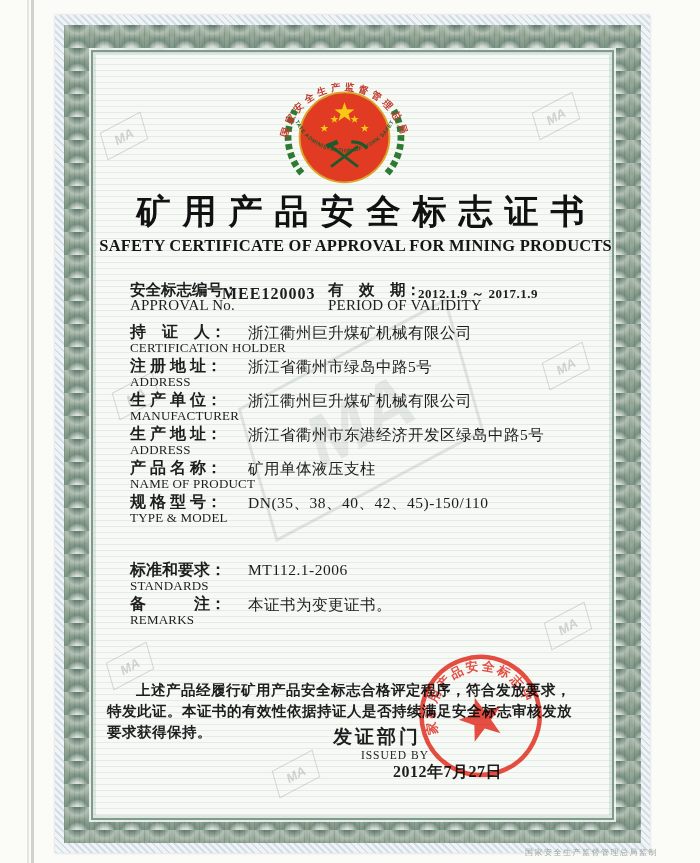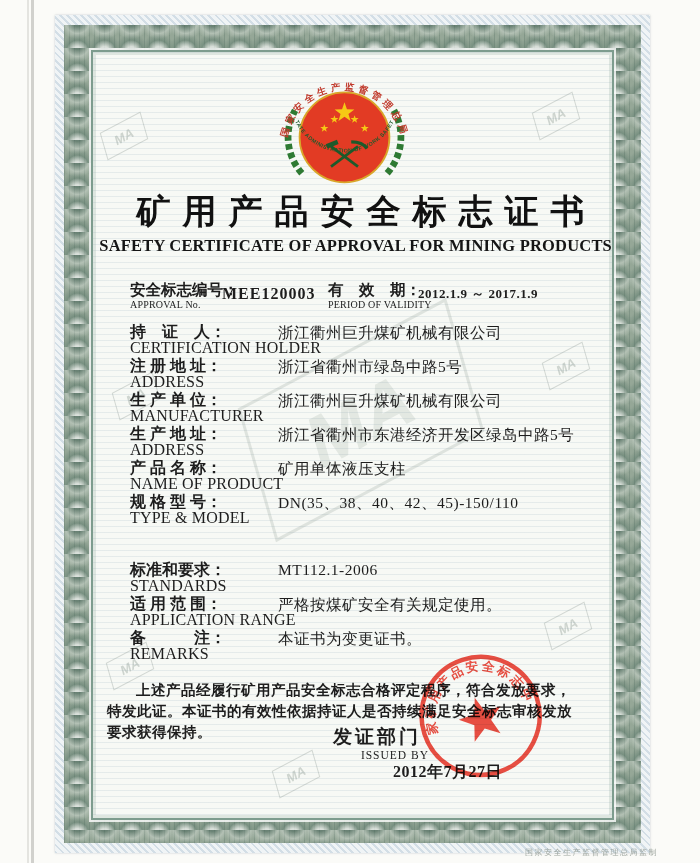--- a/index.html
+++ b/index.html
@@ -42,33 +42,33 @@
 
   
   .title-cn{position:absolute;left:0;top:137px;width:100%;text-align:center;
       font-size:34px;font-weight:bold;letter-spacing:12px;padding-left:28px;box-sizing:border-box;color:#111;}
   .title-en{position:absolute;left:0;top:184px;width:100%;text-align:right;
       font-size:16.5px;font-weight:bold;letter-spacing:.2px;color:#151515;}
 
   
   .hdr-row{position:absolute;left:0;top:228px;width:100%;height:40px;}
   .hdr-label-cn{font-size:15.5px;font-weight:600;display:block;line-height:19px;}
-  .hdr-label-en{font-size:10px;display:block;line-height:12px;letter-spacing:.2px;}
+  .hdr-label-en{font-size:15px;display:block;line-height:12px;letter-spacing:.2px;}
   .approval-block{position:absolute;left:37px;top:0;}
   .approval-value{position:absolute;left:129px;top:5px;font-size:16px;font-weight:600;letter-spacing:1px;}
   .validity-block{position:absolute;left:235px;top:0;}
   .validity-value{position:absolute;left:325px;top:5px;font-size:13px;font-weight:600;letter-spacing:.5px;}
 
   
   .fields{position:absolute;left:37px;top:270px;width:460px;}
   .field-row{position:relative;height:34px;}
   .field-row.gap-before{margin-top:34px;}
   .f-label .cn{display:block;font-size:16px;font-weight:600;line-height:20px;}
-  .f-label .en{display:block;font-size:16px;line-height:12px;letter-spacing:.2px;}
-  .f-value{position:absolute;left:118px;top:1px;font-size:15.5px;font-weight:500;letter-spacing:.5px;white-space:nowrap;margin-left:30px;}
+  .f-label .en{display:block;font-size:13px;line-height:12px;letter-spacing:.2px;}
+  .f-value{position:absolute;left:118px;top:1px;font-size:15.5px;font-weight:500;letter-spacing:.5px;white-space:nowrap;}
 
   
   .paragraph{position:absolute;left:14px;top:628px;width:478px;
       font-size:14.5px;font-weight:bold;line-height:21px;text-indent:2em;letter-spacing:.5px;}
 
   
   .issued-cn{position:absolute;left:240px;top:672px;font-size:19px;font-weight:600;letter-spacing:3px;}
   .issued-en{position:absolute;left:240px;top:697px;width:96px;text-align:right;font-size:11.5px;letter-spacing:1px;color:#222;}
   .issued-date{position:absolute;left:300px;top:710px;font-size:16px;font-weight:600;letter-spacing:.5px;}
 
@@ -216,27 +216,20 @@
   </div>
 
   <div class="field-row gap-before">
     <div class="f-label">
       <span class="cn">标准和要求：</span>
       <span class="en">STANDARDS</span>
     </div>
     <div class="f-value">MT112.1-2006</div>
   </div>
 
-  <div class="field-row">
-    <div class="f-label">
-      <span class="cn">适 用 范 围：</span>
-      <span class="en">APPLICATION RANGE</span>
-    </div>
-    <div class="f-value">严格按煤矿安全有关规定使用。</div>
-  </div>
 
   <div class="field-row">
     <div class="f-label">
       <span class="cn">备　　　注：</span>
       <span class="en">REMARKS</span>
     </div>
     <div class="f-value">本证书为变更证书。</div>
   </div>
 </div>
 

